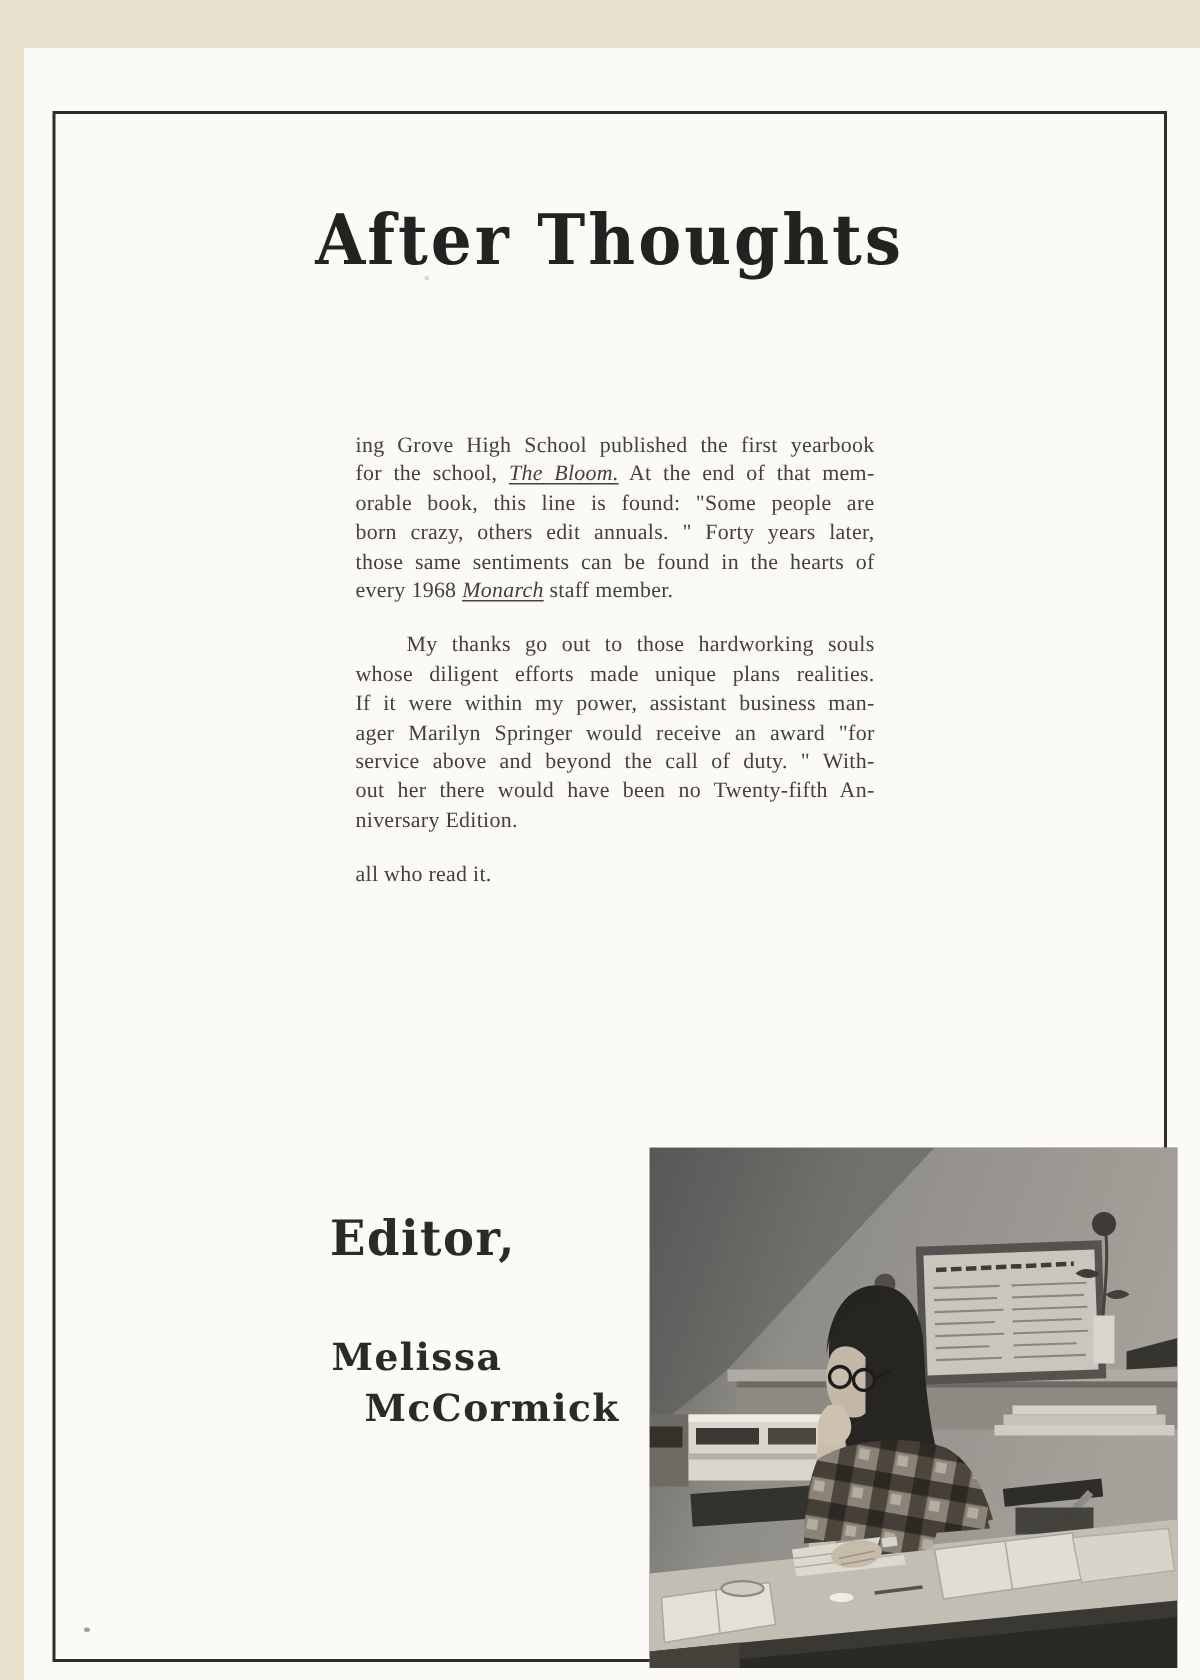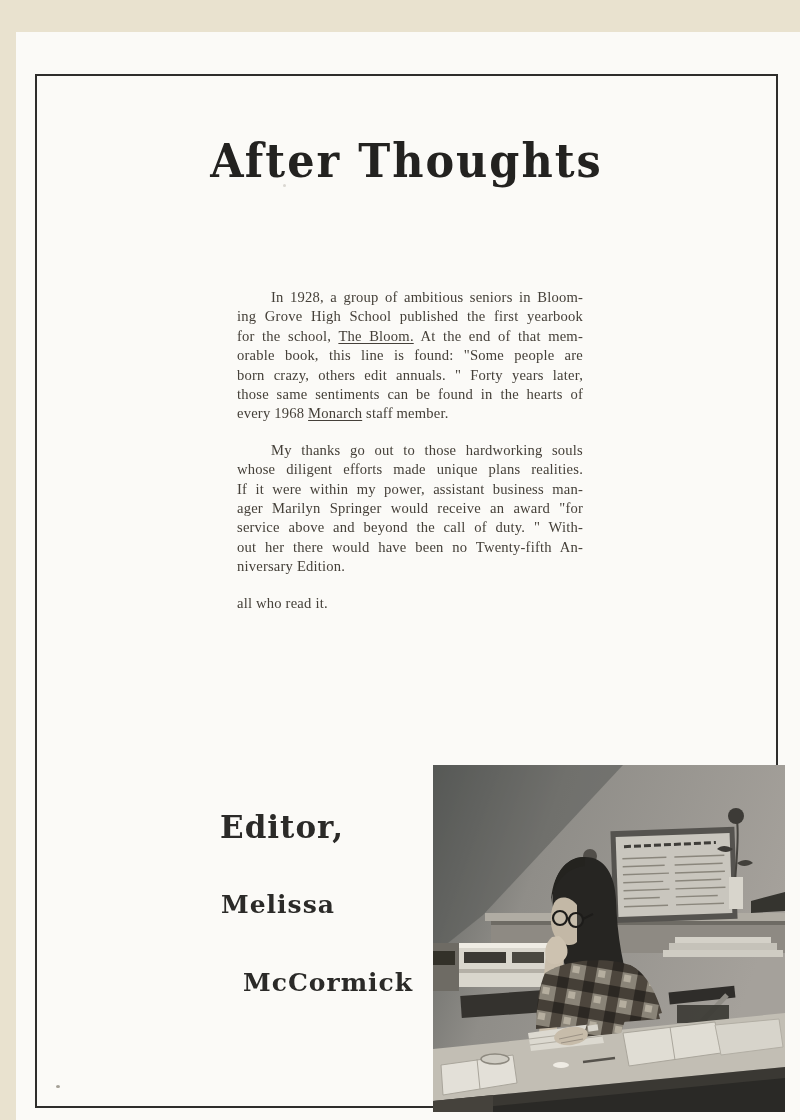--- a/index.html
+++ b/index.html
@@ -32,29 +32,29 @@
     position:absolute; left:237px; top:256px; width:346px;
     font-size:14.6px;
     line-height:19.4px;
     letter-spacing:0.2px;
     color: var(--ink, #44403a);
   }
   .para { margin-bottom:17px; }
   .line { display:block; white-space:nowrap; text-align:justify; text-align-last:justify; }
   .line.last { text-align-last:left; }
   .indent { display:inline-block; width:34px; }
-  .u { text-decoration:underline; text-underline-offset:2px; }
+  .u { text-decoration:underline; text-underline-offset:2px;font-style:italic; }
   .blackletter {
     font-family:"DejaVu Serif", serif;
     font-weight:700;
     color:#2b2a28;
   }
   .editor-label { position:absolute; left:220px; top:776px; font-size:31px; letter-spacing:1px; transform:scaleY(1.05); }
   .editor-name-1 { position:absolute; left:221px; top:858px; font-size:25px; letter-spacing:1px; }
-  .editor-name-2 { position:absolute; left:243px; top:936px; font-size:25px; letter-spacing:1px; }
+  .editor-name-2 { position:absolute; left:243px; top:892px; font-size:25px; letter-spacing:1px; }
   .photo {
     position:absolute; left:433px; top:733px; width:352px; height:347px;
     overflow:hidden;
     background:#8f8d88;
   }
   .photo svg { display:block; width:100%; height:100%; }
   .strip-left { position:absolute; left:0; top:0; width:16px; height:1120px; background:var(--scan-bg,#e9e2cf); }
   .strip-bottom { position:absolute; left:0; top:1108px; width:800px; height:12px; background:var(--scan-bg,#e9e2cf); }
   .speck { position:absolute; background:#8d887d; border-radius:50%; opacity:0.8; }
   .speck.s1 { left:56px; top:1053px; width:4px; height:3px; }
@@ -69,21 +69,20 @@
 
   <div class="paper-page"></div>
   <div class="strip-left"></div>
 
   <div class="page-frame"></div>
 
   <h1 class="page-title">After Thoughts</h1>
 
   <div class="article" id="article">
       <div class="para">
-        <span class="line"><span class="indent"></span><span>In 1928, a group of ambitious seniors in Bloom-</span></span>
         <span class="line"><span>ing Grove High School published the first yearbook</span></span>
         <span class="line"><span>for the school, </span><span class="u">The Bloom.</span><span> At the end of that mem-</span></span>
         <span class="line"><span>orable book, this line is found: "Some people are</span></span>
         <span class="line"><span>born crazy, others edit annuals. " Forty years later,</span></span>
         <span class="line"><span>those same sentiments can be found in the hearts of</span></span>
         <span class="line last"><span>every 1968 </span><span class="u">Monarch</span><span> staff member.</span></span>
       </div>
       <div class="para">
         <span class="line"><span class="indent"></span><span>My thanks go out to those hardworking souls</span></span>
         <span class="line"><span>whose diligent efforts made unique plans realities.</span></span>

